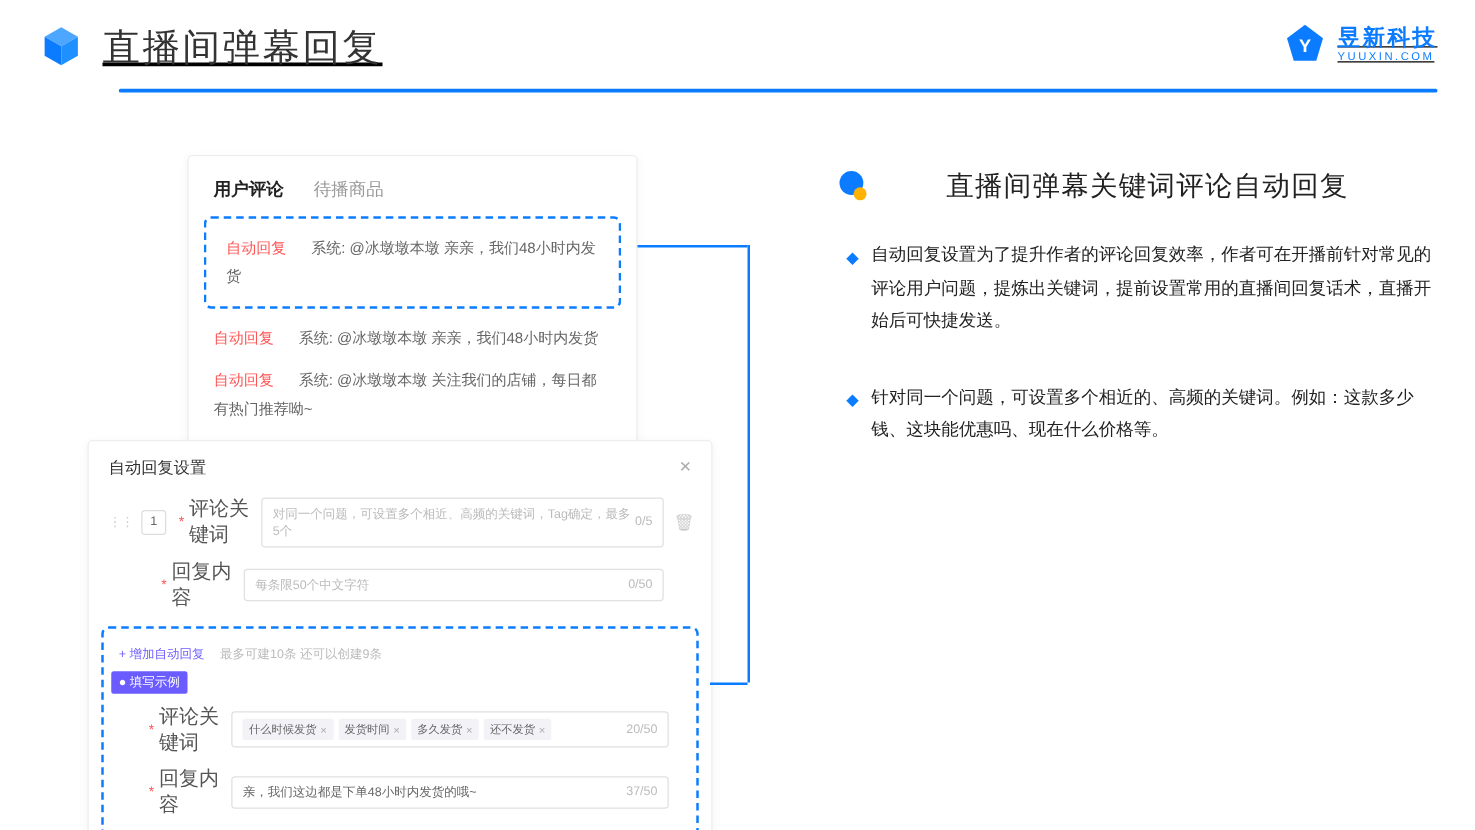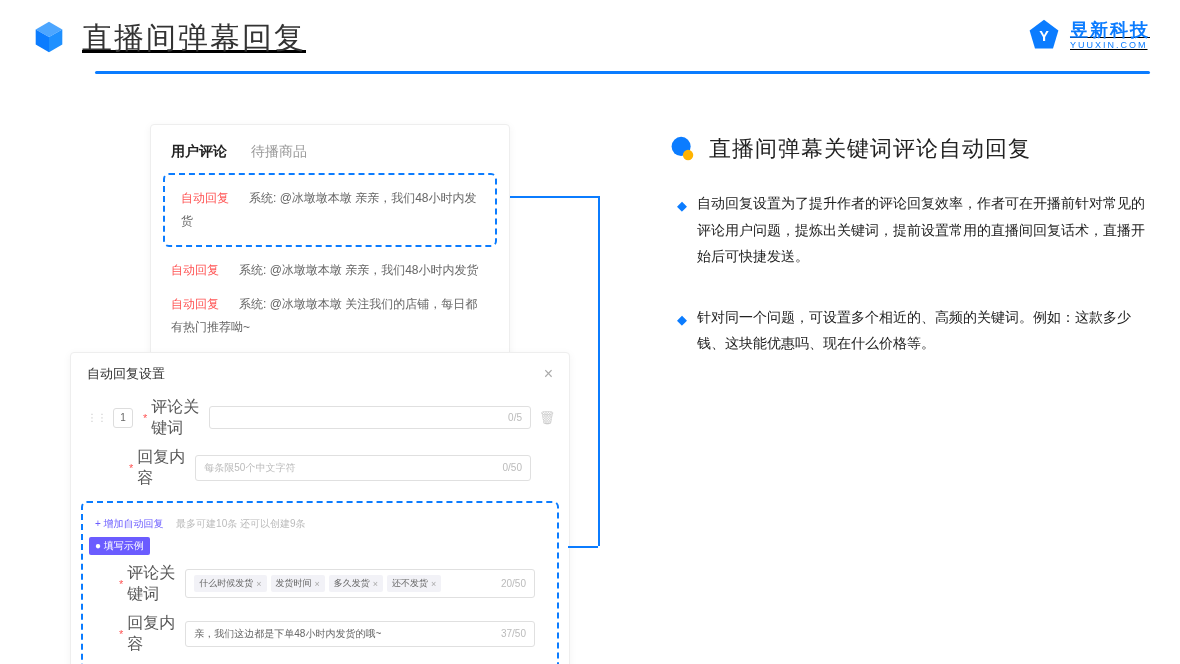--- a/index.html
+++ b/index.html
@@ -47,21 +47,21 @@
 .tag { background: #f2f2f7; border-radius: 2px; padding: 2px 5px; font-size: 9px; color: #666; margin-right: 4px; display: inline-flex; align-items: center; }
 .tag .x { color: #aaa; margin-left: 3px; font-size: 9px; }
 
 .connector { position: absolute; border: 1px solid #0b7cff; z-index: 3; }
 .conn-h1 { top: 72px; left: 440px; width: 88px; height: 0; }
 .conn-v { top: 72px; left: 528px; width: 0; height: 350px; }
 .conn-h2 { top: 422px; left: 498px; width: 30px; height: 0; }
 
 .section-head { display: flex; align-items: center; margin-bottom: 26px; }
 .bubble { width: 26px; height: 26px; margin-right: 14px; position: relative; }
-.section-title { font-size: 22px; color: #222; font-weight: 500; letter-spacing: 1px; }
+.section-title { font-size: 22px; color: #222; font-weight: 500; letter-spacing: 1px; margin-left: 48px; }
 .bullets { list-style: none; padding-left: 8px; }
 .bullets li { display: flex; font-size: 14px; color: #222; line-height: 1.9; margin-bottom: 34px; }
 .bullets .diamond { color: #0b7cff; margin-right: 10px; font-size: 13px; flex-shrink: 0; margin-top: 4px; }
 </style>
 </head>
 <body>
 
 <div class="header">
   <span class="cube-icon">
     <svg viewBox="0 0 40 40">
@@ -108,20 +108,21 @@
       <div class="card2-head">
         <span>自动回复设置</span>
         <span class="close">×</span>
       </div>
       <div class="row">
         <span style="color:#ccc;margin-right:6px;font-size:10px">⋮⋮</span>
         <span class="num-box">1</span>
         <span class="dot-req">*</span>
         <span class="label">评论关键词</span>
         <span class="input">
+            <span>对同一个问题，可设置多个相近、高频的关键词，Tag确定，最多5个</span>
             <span class="count">0/5</span>
           </span>
         <span class="trash">🗑</span>
       </div>
       <div class="row" style="padding-left:58px">
         <span class="dot-req">*</span>
         <span class="label">回复内容</span>
         <span class="input">
             <span>每条限50个中文字符</span>
             <span class="count">0/50</span>

